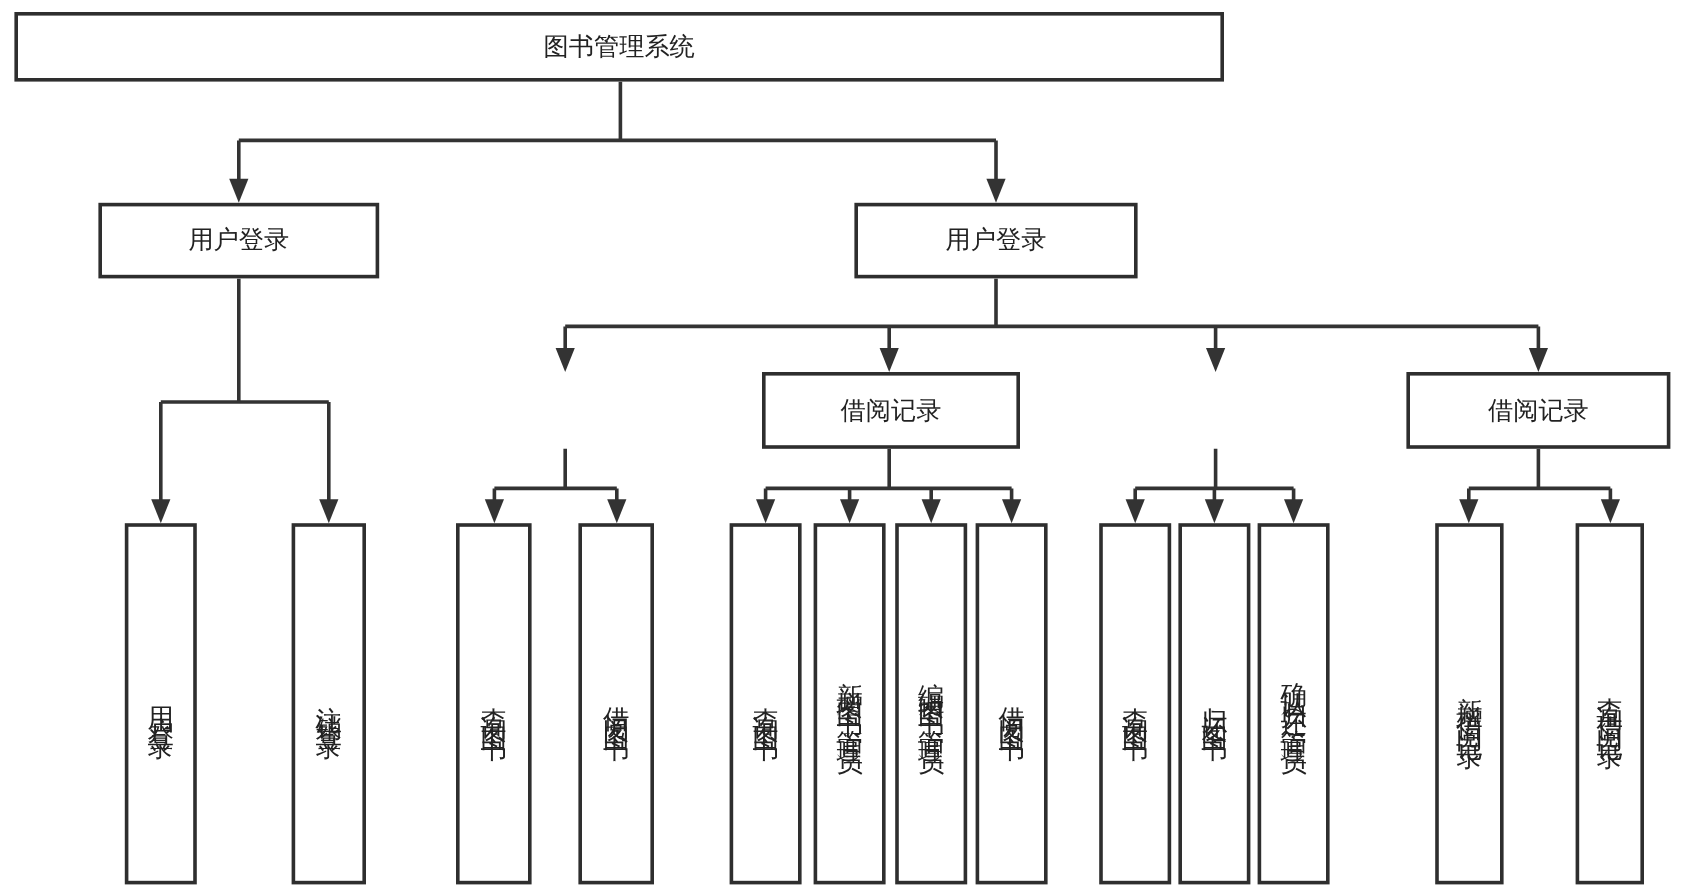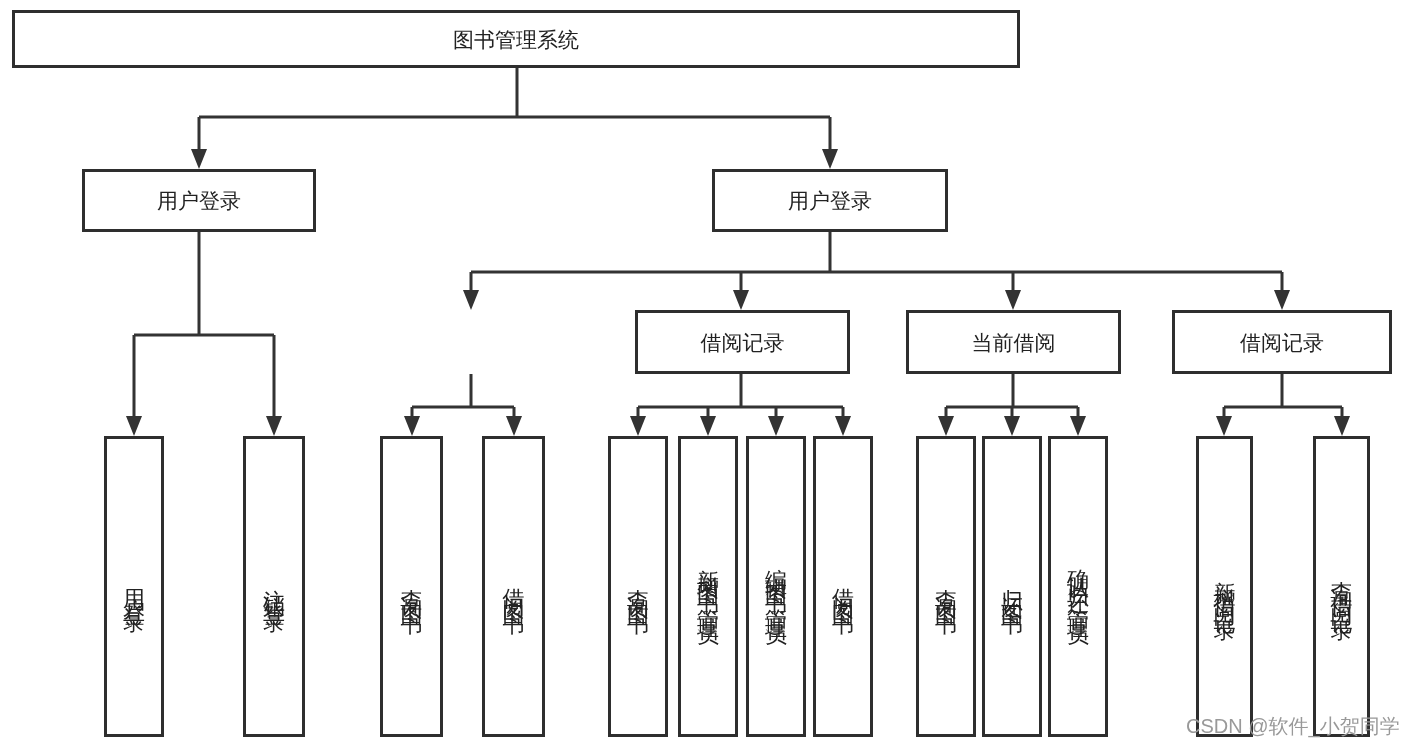--- a/index.html
+++ b/index.html
@@ -133,23 +133,20 @@
   <div class="box hbox" style="left:82px;top:169px;width:234px;height:63px">
     <span class="label">用户登录</span>
   </div>
   <div class="box hbox" style="left:712px;top:169px;width:236px;height:63px">
     <span class="label">用户登录</span>
   </div>
 
   <div class="box hbox" style="left:635px;top:310px;width:215px;height:64px">
     <span class="label">借阅记录</span>
   </div>
-  <div class="box hbox" style="left:906px;top:310px;width:215px;height:64px">
-    <span class="label">当前借阅</span>
-  </div>
   <div class="box hbox" style="left:1172px;top:310px;width:220px;height:64px">
     <span class="label">借阅记录</span>
   </div>
 
   <div class="box vbox" style="left:104px;top:436px;width:60px;height:301px">
     <span class="vlabel">用户登录</span>
   </div>
   <div class="box vbox" style="left:243px;top:436px;width:62px;height:301px">
     <span class="vlabel">注销登录</span>
   </div>
@@ -184,15 +181,14 @@
     <span class="vlabel">确认归还（管理员）</span>
   </div>
 
   <div class="box vbox" style="left:1196px;top:436px;width:57px;height:301px">
     <span class="vlabel">新增借阅记录</span>
   </div>
   <div class="box vbox" style="left:1313px;top:436px;width:57px;height:301px">
     <span class="vlabel">查询借阅记录</span>
   </div>
 
-  <div class="watermark">CSDN @软件_小贺同学</div>
 
 </div>
 
 </body></html>

